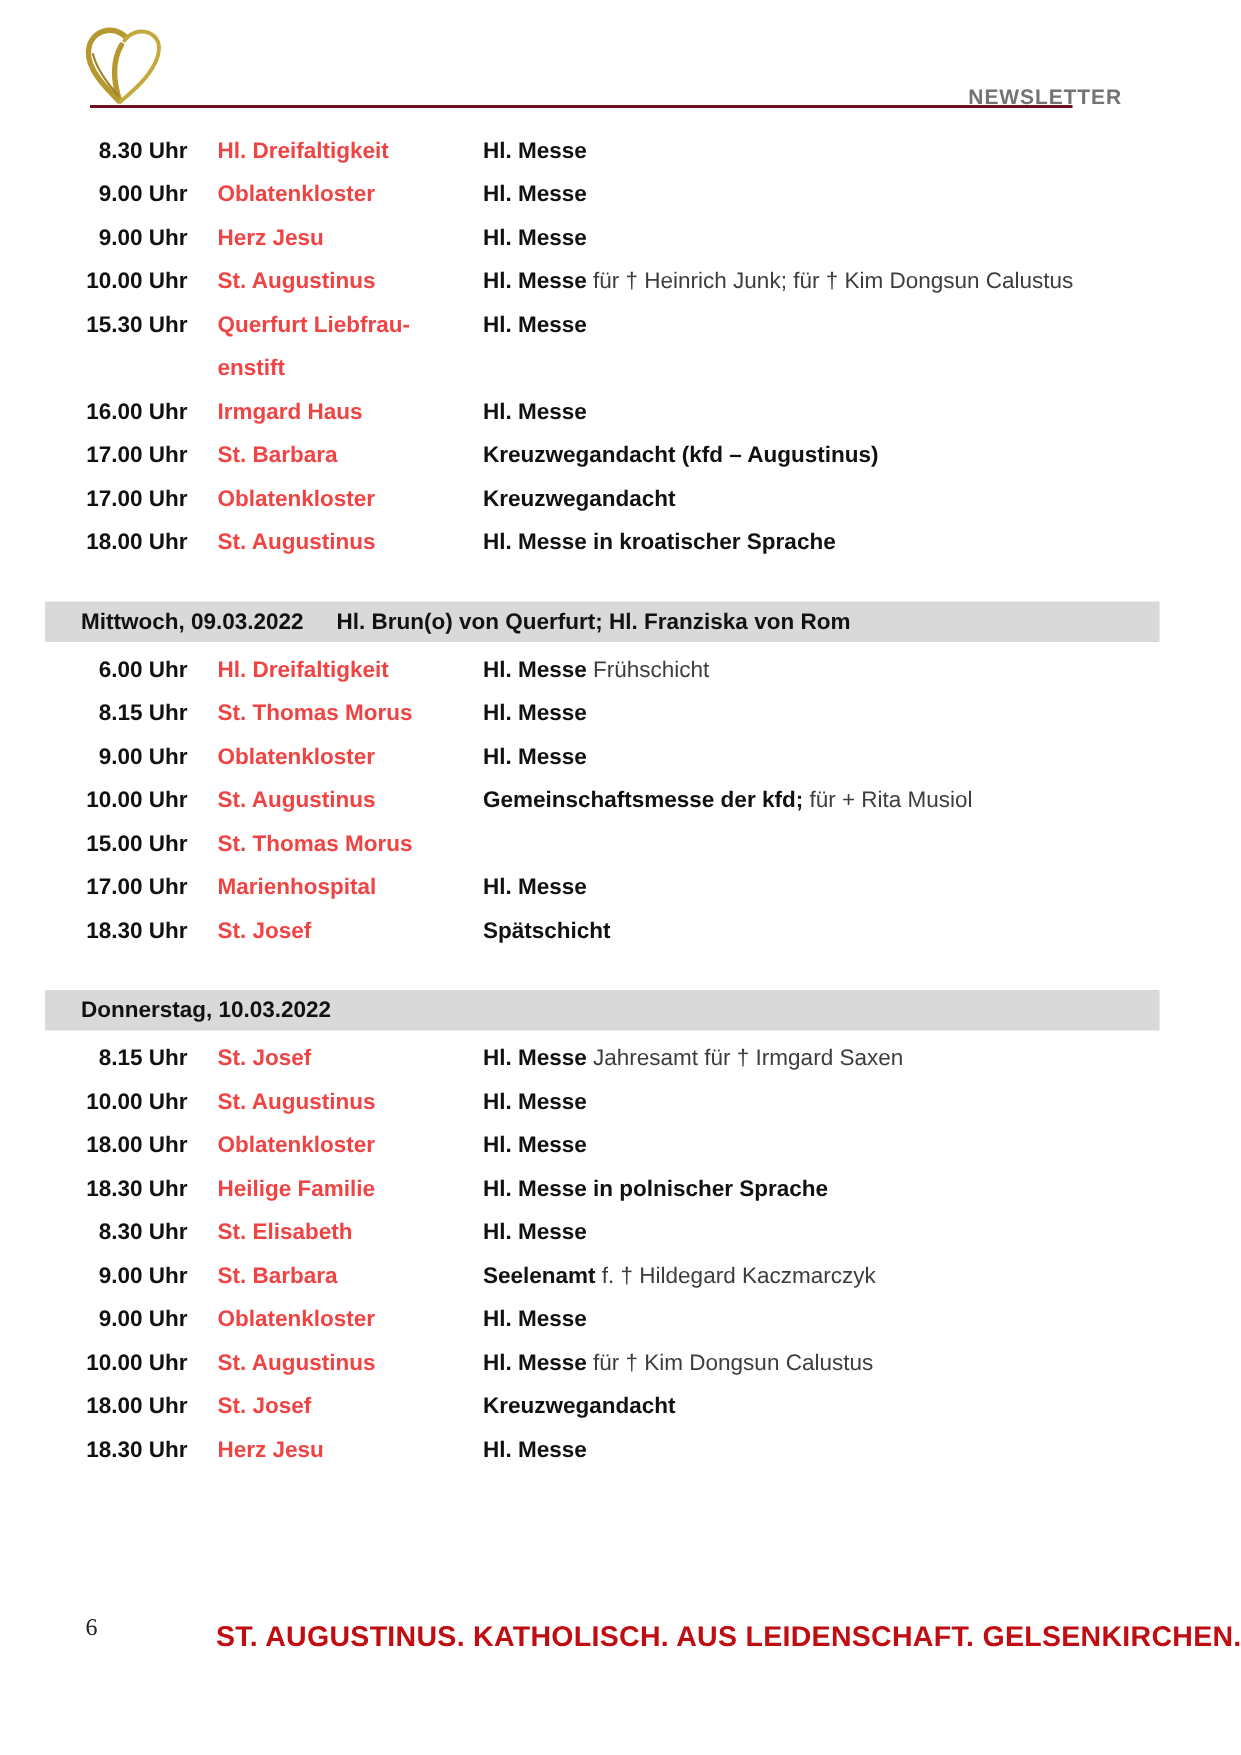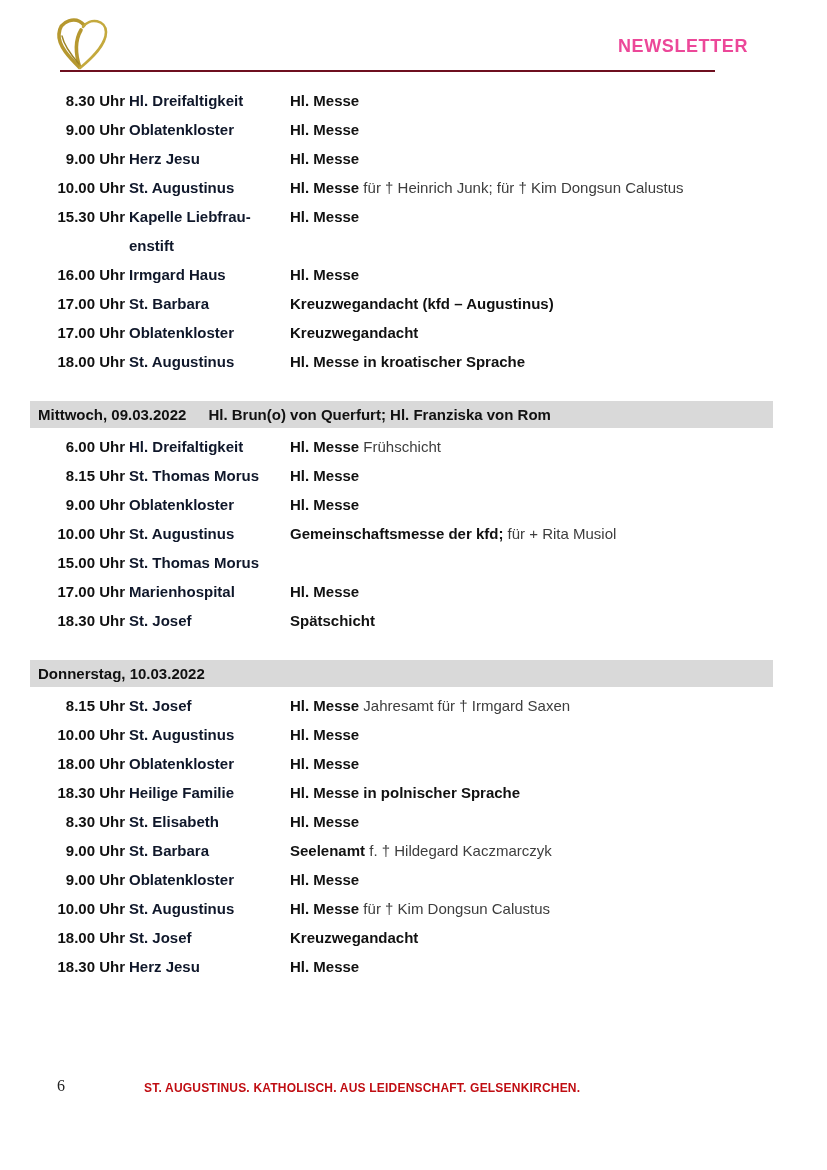--- a/index.html
+++ b/index.html
@@ -15,57 +15,57 @@
   .logo {
     position:absolute; left:50px; top:12px;
     width:64px; height:64px;
   }
   .rule {
     position:absolute; left:60px; top:70px;
     width:655px; height:2px;
     background:#6e0f1f;
   }
   .newsletter-title {
-    position:absolute; right:79px; top:36px;
-    font-size:18px; font-weight:700;
-    color:#ec4899; letter-spacing:0.6px;
+    position:absolute; right:79px; top:56px;
+    font-size:14px; font-weight:700;
+    color:#737373; letter-spacing:0.6px;
   }
   
   .content {
     position:absolute; left:30px; top:86px; width:743px;
   }
   .day-bar {
     height:27px; line-height:27px;
     background:#d9d9d9;
-    padding-left:8px;
+    padding-left:24px;
     font-size:15px; font-weight:700; color:#111111;
     margin-top:25px; margin-bottom:4px;
     white-space:nowrap;
   }
   .day-bar .feast { margin-left:22px; }
   .row {
     display:grid;
     grid-template-columns:95px 157px 1fr;
-    column-gap:4px;
+    column-gap:20px;
     font-size:15px; line-height:29px;
   }
   .cell-time   { text-align:right; font-weight:700; color:#111111; white-space:nowrap; }
-  .cell-loc    { font-weight:700; color:#0f172a; }
+  .cell-loc    { font-weight:700; color:#ef4444; }
   .cell-desc   { color:#111111; }
   .cell-desc .b { font-weight:700; color:#111111;text-align:center; }
   .cell-desc .r { font-weight:400; color:#3d3d3d; }
   
   .page-number {
     position:absolute; left:57px; top:1077px;
     font-family:"Liberation Serif", serif;
     font-size:16px; color:#222222;
   }
   .tagline {
     position:absolute; left:144px; top:1081px;
-    font-size:12px; font-weight:700;
+    font-size:19px; font-weight:700;
     color:#c00d12; letter-spacing:0.2px;
     white-space:nowrap;
   }
 </style>
 </head>
 <body>
 
 <div class="page">
 
   <svg class="logo" viewBox="0 0 64 64" aria-hidden="true">
@@ -110,21 +110,21 @@
         <div class="cell-loc">
           <div>St. Augustinus</div>
         </div>
         <div class="cell-desc">
           <div><span class="b">Hl. Messe</span><span class="r"> für † Heinrich Junk; für † Kim Dongsun Calustus</span></div>
         </div>
       </div>
       <div class="row">
         <div class="cell-time">15.30 Uhr</div>
         <div class="cell-loc">
-          <div>Kapelle Liebfrau-</div>
+          <div>Querfurt Liebfrau-</div>
           <div>enstift</div>
         </div>
         <div class="cell-desc">
           <div><span class="b">Hl. Messe</span></div>
         </div>
       </div>
       <div class="row">
         <div class="cell-time">16.00 Uhr</div>
         <div class="cell-loc">
           <div>Irmgard Haus</div>

